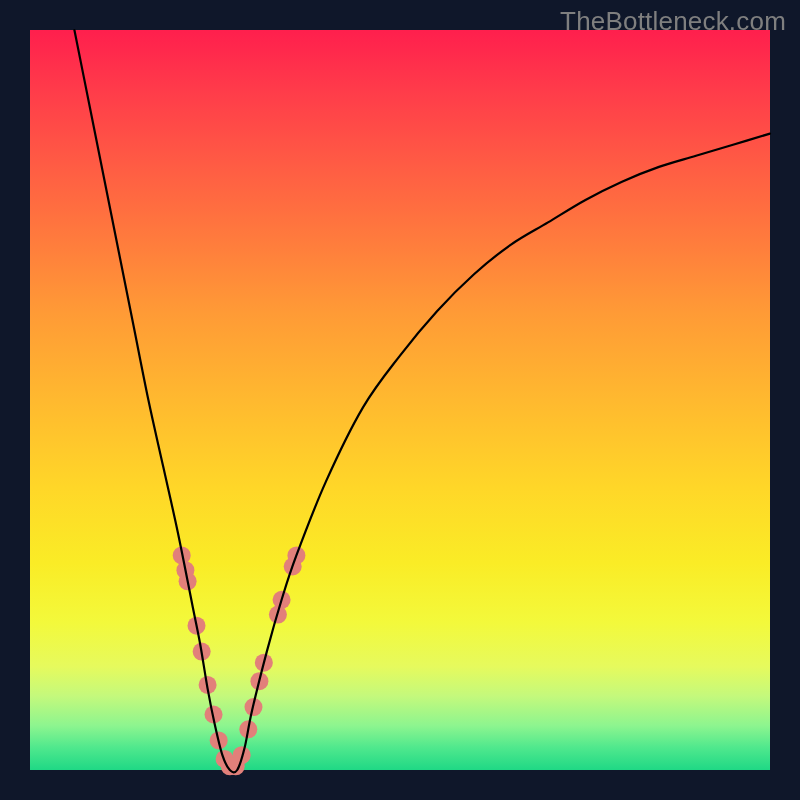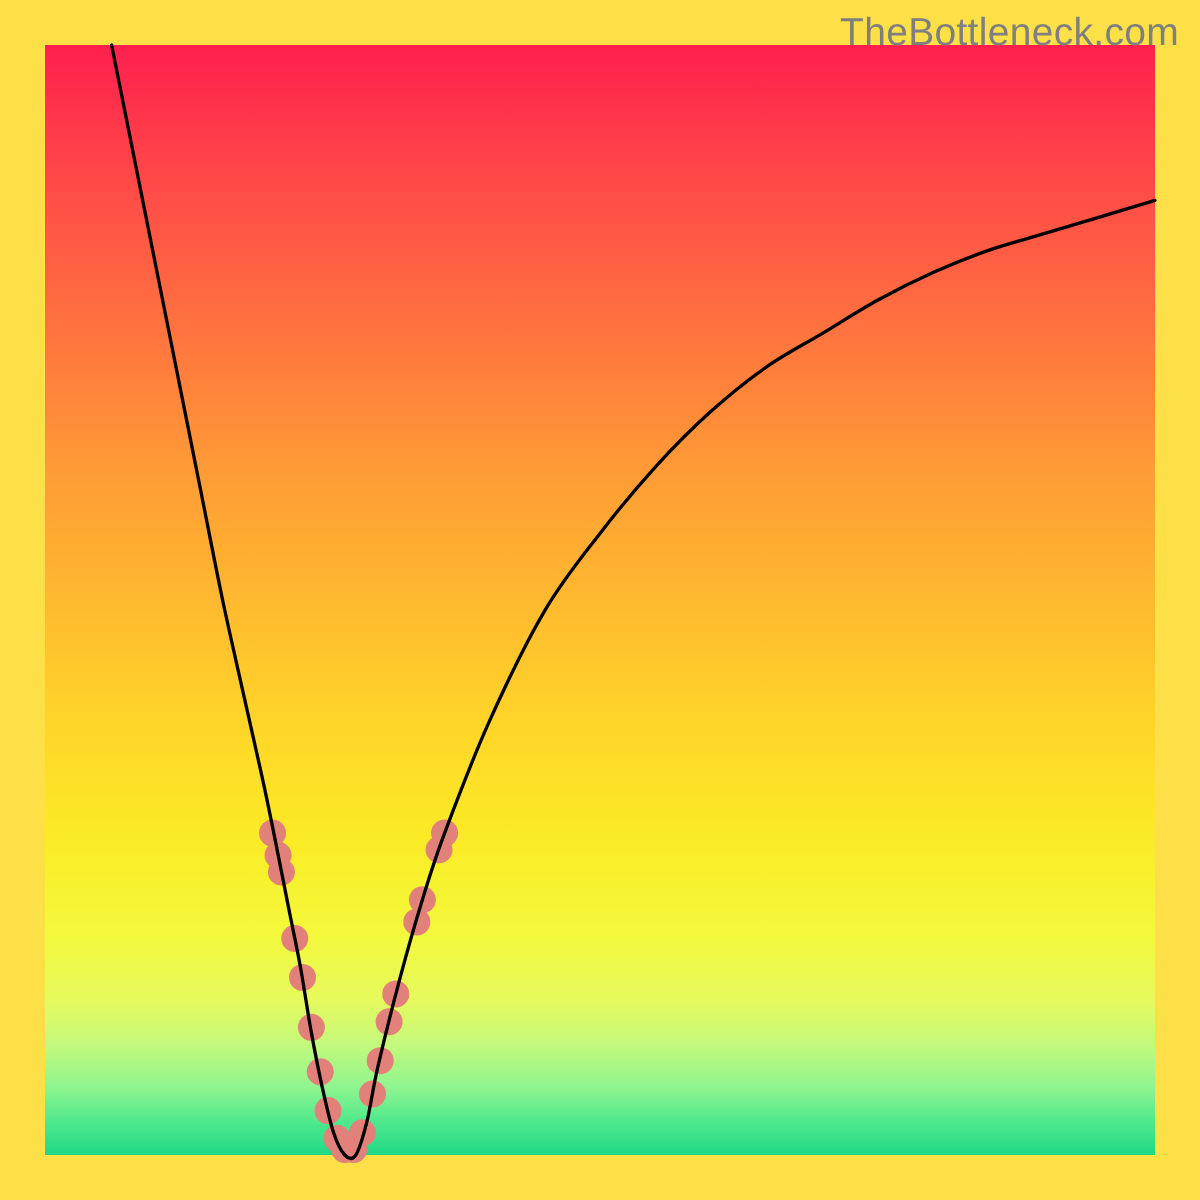--- a/index.html
+++ b/index.html
@@ -8,21 +8,21 @@
     width: 800px;
     height: 800px;
     overflow: hidden;
     background: #000;
     font-family: Arial, Helvetica, sans-serif;
   }
   .frame {
     position: relative;
     width: 800px;
     height: 800px;
-    background: #fde047;
+    background: #0f172a;
   }
   .watermark {
     position: absolute;
     top: 6px;
     right: 14px;
     color: #7f7f7f;
     font-size: 26px;
     letter-spacing: 0.2px;
     font-weight: 400;
     z-index: 10;

